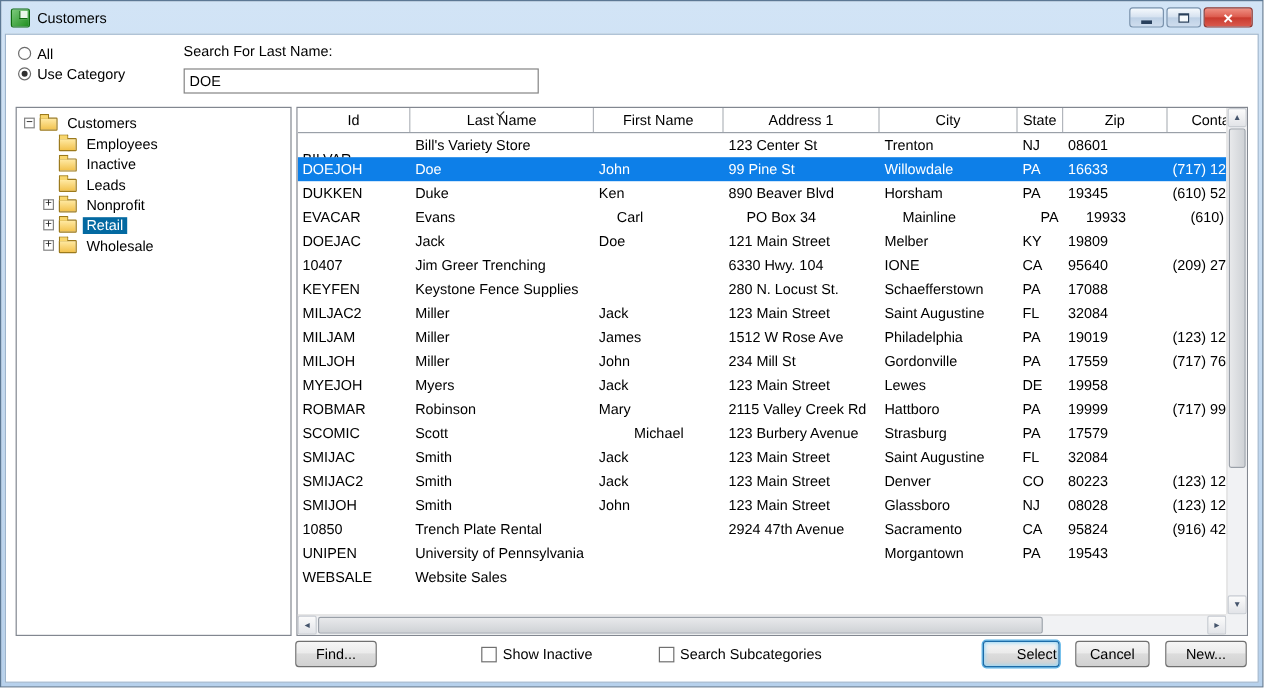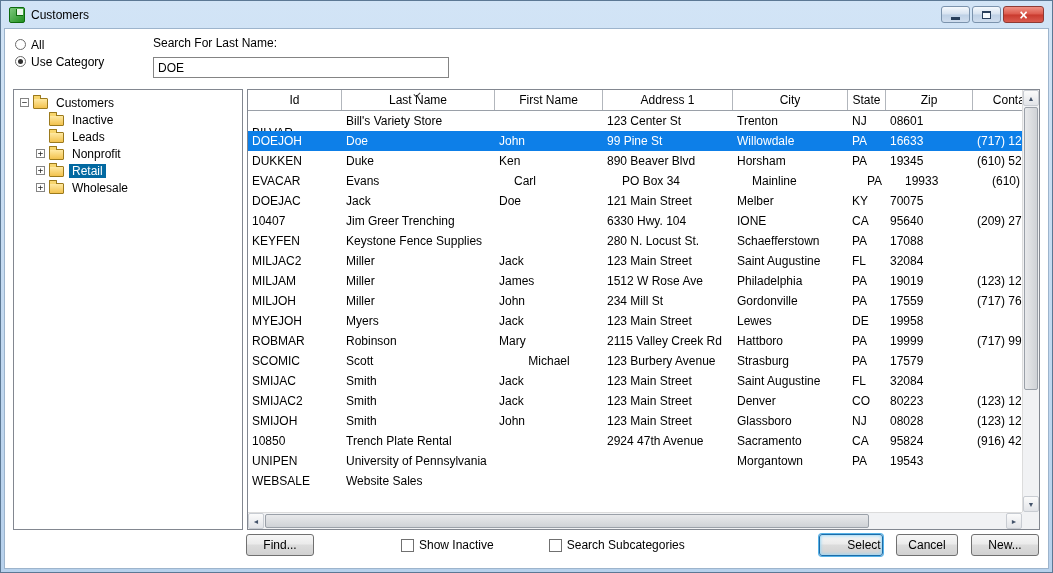--- a/index.html
+++ b/index.html
@@ -147,20 +147,25 @@
     <div class="main">
       <div class="tree-panel" id="tree">
           <div class="tree-row">
             <span class="expand-box">−</span>
             <span class="folder open"></span>
             <span class="tree-label">Customers</span>
           </div>
           <div class="tree-row child">
             <span class="expand-spacer"></span>
             <span class="folder"></span>
+            <span class="tree-label">Employees</span>
+          </div>
+          <div class="tree-row child">
+            <span class="expand-spacer"></span>
+            <span class="folder"></span>
             <span class="tree-label">Inactive</span>
           </div>
           <div class="tree-row child">
             <span class="expand-spacer"></span>
             <span class="folder"></span>
             <span class="tree-label">Leads</span>
           </div>
           <div class="tree-row child">
             <span class="expand-box">+</span>
             <span class="folder"></span>
@@ -230,21 +235,21 @@
               <div class="gcell" style="width: 87px;">19933</div>
               <div class="gcell" style="width: 82px;">(610) 664-3</div>
             </div>
             <div class="grow">
               <div class="gcell" style="width: 94px;">DOEJAC</div>
               <div class="gcell" style="width: 153px;">Jack</div>
               <div class="gcell" style="width: 108px;">Doe</div>
               <div class="gcell" style="width: 130px;">121 Main Street</div>
               <div class="gcell" style="width: 115px;">Melber</div>
               <div class="gcell" style="width: 38px;">KY</div>
-              <div class="gcell" style="width: 87px;">70075</div>
+              <div class="gcell" style="width: 87px;">19809</div>
               <div class="gcell" style="width: 82px;"></div>
             </div>
             <div class="grow">
               <div class="gcell" style="width: 94px;">10407</div>
               <div class="gcell" style="width: 153px;">Jim Greer Trenching</div>
               <div class="gcell" style="width: 108px;"></div>
               <div class="gcell" style="width: 130px;">6330 Hwy. 104</div>
               <div class="gcell" style="width: 115px;">IONE</div>
               <div class="gcell" style="width: 38px;">CA</div>
               <div class="gcell" style="width: 87px;">95640</div>

